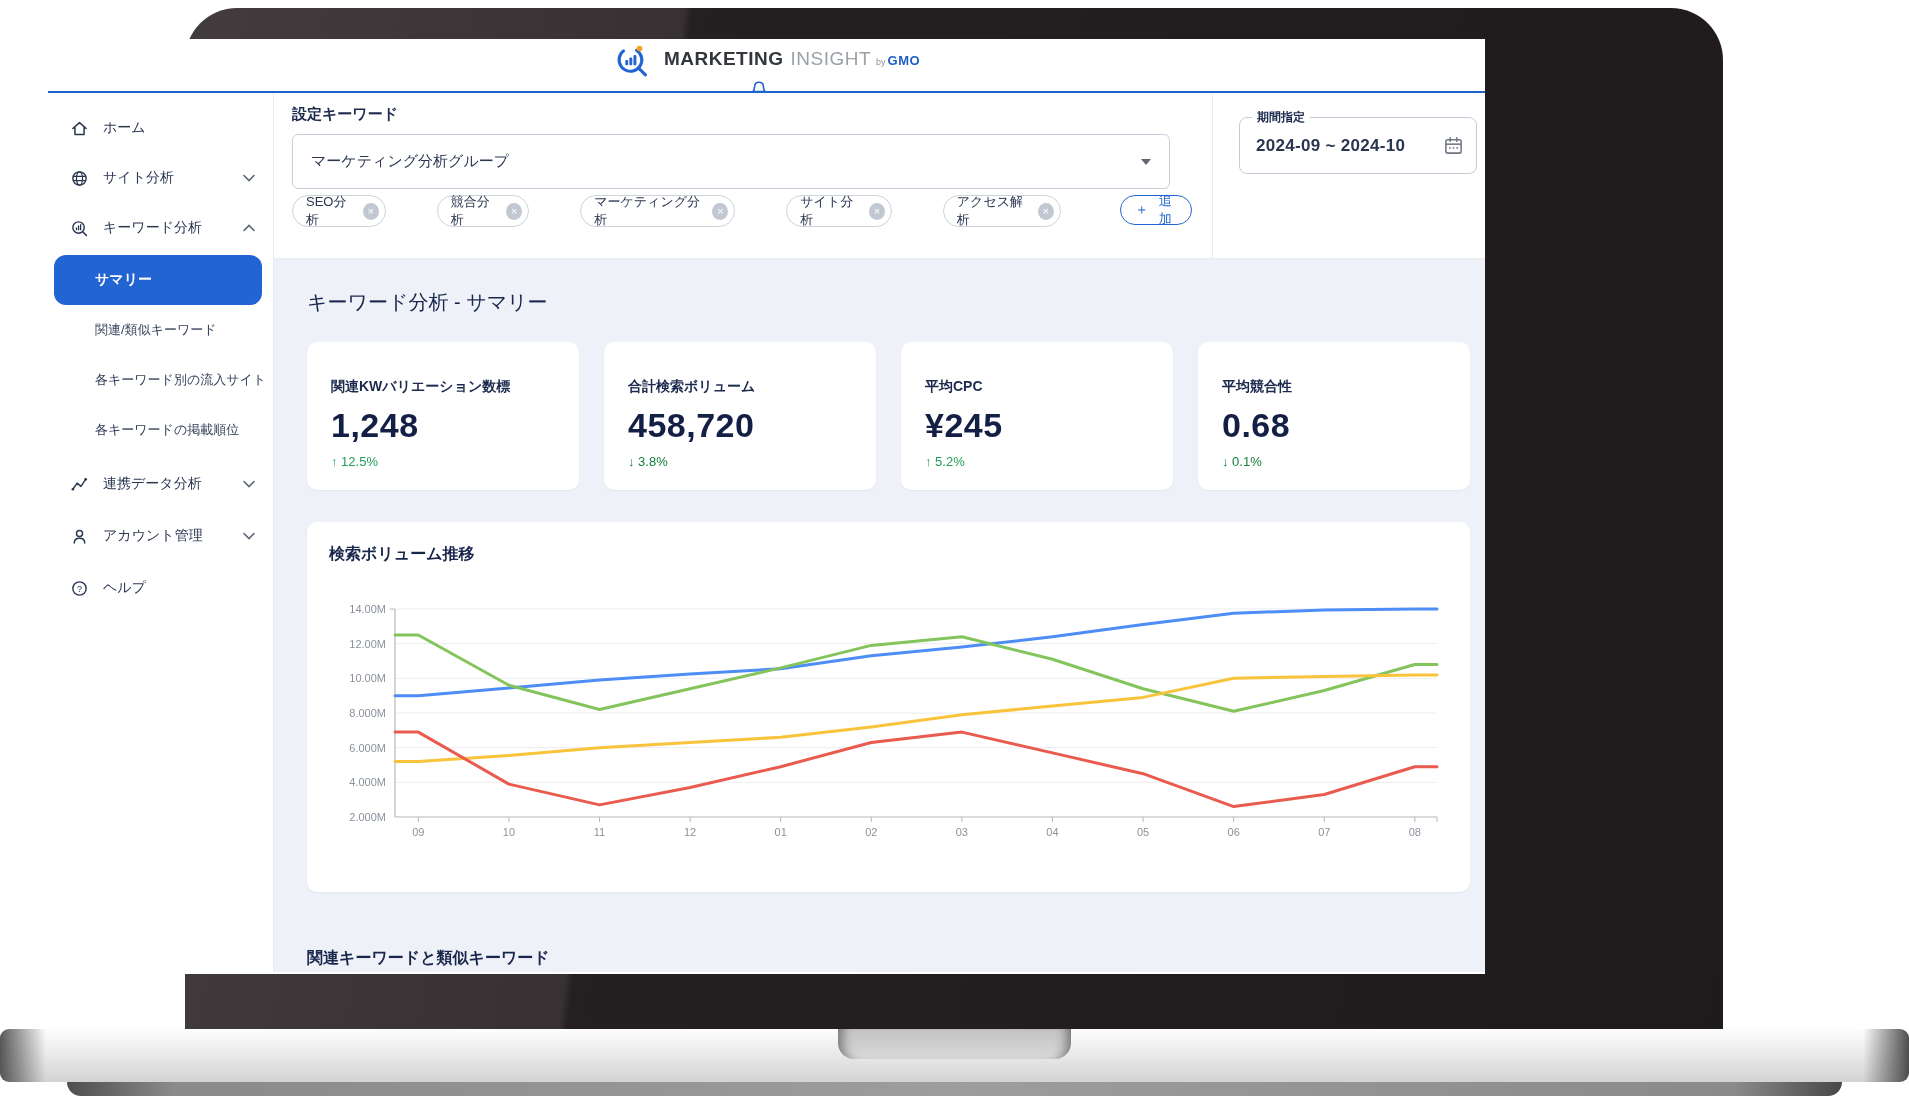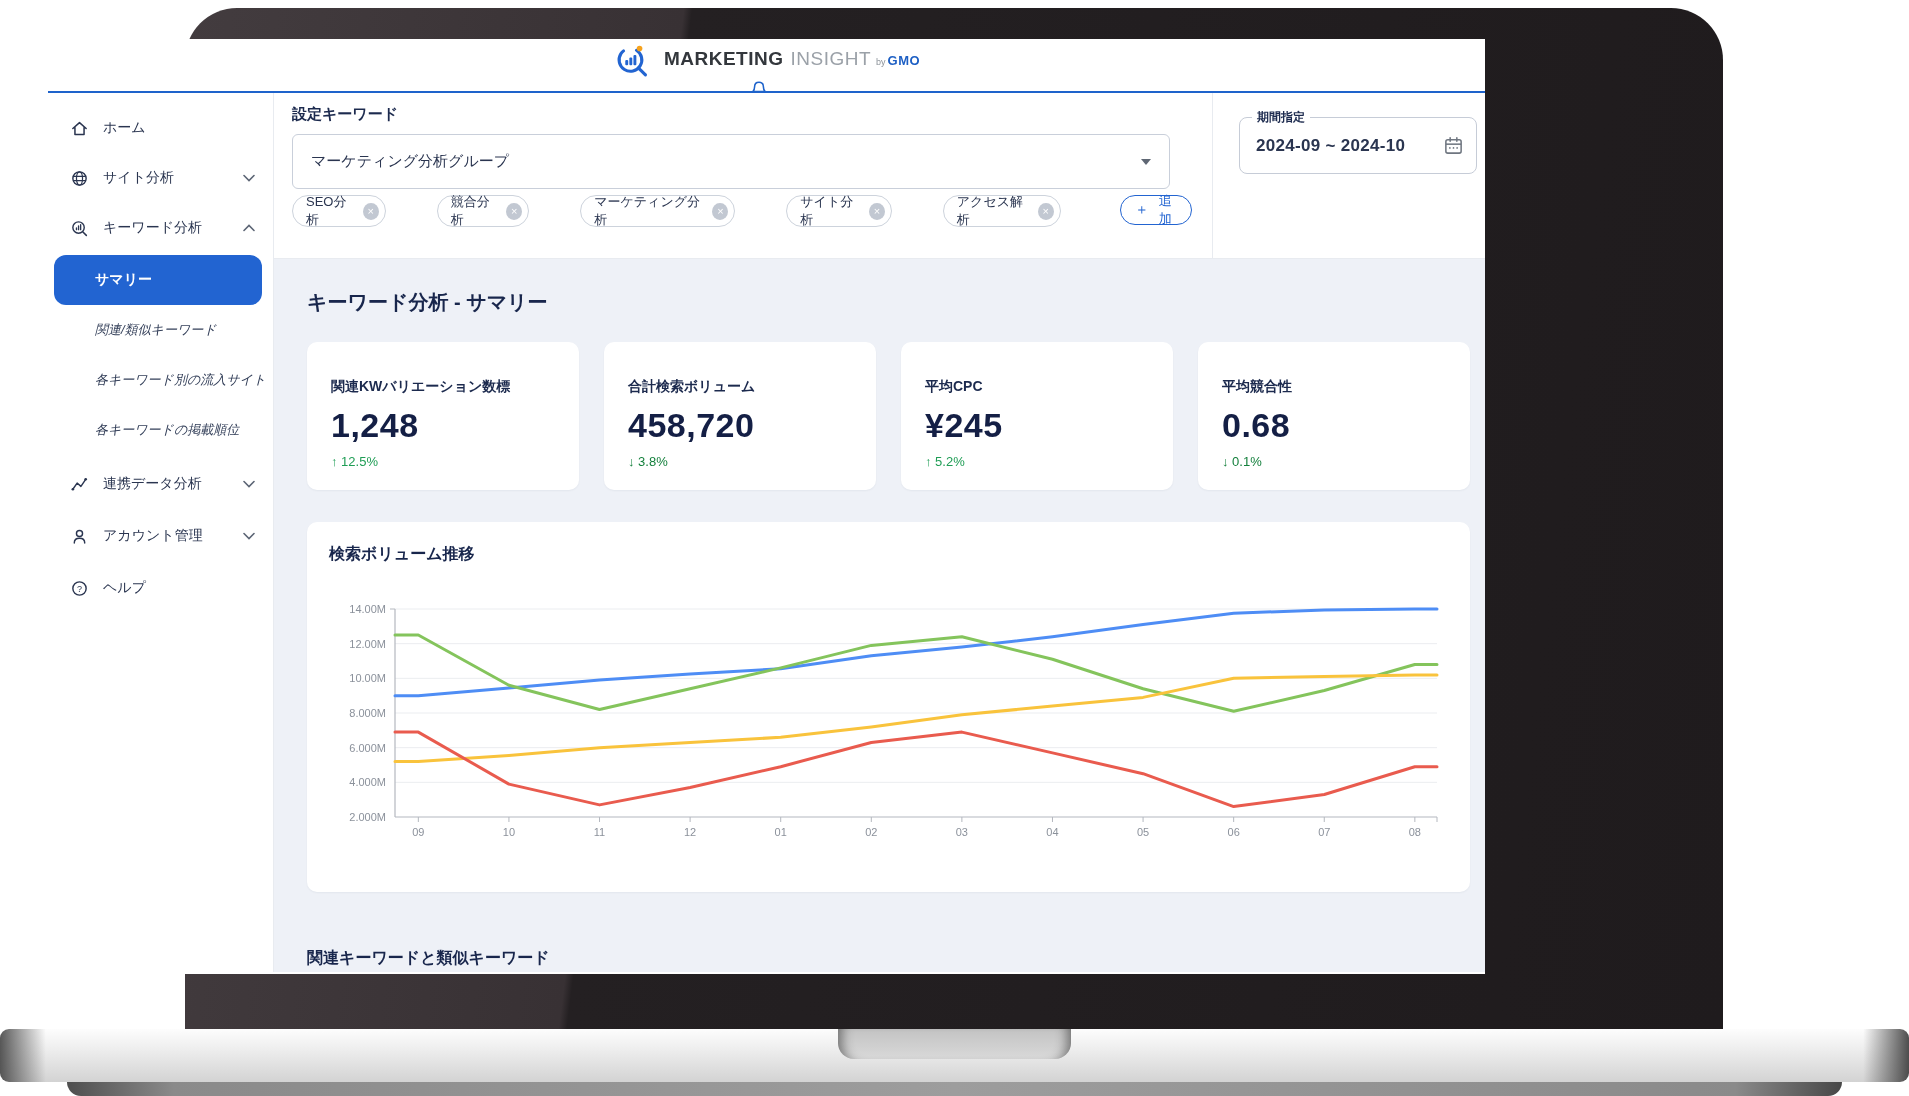--- a/index.html
+++ b/index.html
@@ -36,21 +36,21 @@
   .avatar-wrap{display:flex;align-items:center;cursor:pointer;}
 
   
   .body-row{display:flex;height:879px;}
   .sidebar{width:226px;flex:none;border-right:1px solid #e8ebf0;padding-top:12px;box-sizing:border-box;background:#fff;}
   .nav-item{height:46px;margin-bottom:4px;display:flex;align-items:center;padding:0 18px 0 22px;color:#2a3550;font-size:14px;font-weight:500;cursor:pointer;}
   .nav-item .icon{width:19px;height:19px;margin-right:14px;flex:none;}
   .nav-item .chev{margin-left:auto;}
   .nav-item.mt{margin-top:6px;}
   .pill{height:50px;margin:0 11px 0 6px;border-radius:12px;background:#2264d1;color:#fff;font-size:14px;font-weight:700;display:flex;align-items:center;padding-left:41px;cursor:pointer;}
-  .sub{height:50px;display:flex;align-items:center;padding-left:47px;font-size:13px;color:#323e58;cursor:pointer;font-style:italic;}
+  .sub{height:50px;display:flex;align-items:center;padding-left:47px;font-size:13px;color:#323e58;cursor:pointer;}
 
   .main{flex:1;display:flex;flex-direction:column;min-width:0;}
 
   
   .filter-row{height:166px;display:flex;background:#fff;border-bottom:1px solid #e8ebf0;box-sizing:border-box;flex:none;}
   .filter-left{flex:1;padding:12px 20px 0 18px;min-width:0;}
   .filter-label{font-size:15px;font-weight:700;color:#1c2a4e;}
   .select{margin-top:10px;width:878px;max-width:100%;height:55px;border:1px solid #c9cfda;border-radius:6px;display:flex;align-items:center;padding:0 18px;font-size:15px;color:#2a3550;box-sizing:border-box;background:#fff;cursor:pointer;}
   .caret{width:0;height:0;border-left:5px solid transparent;border-right:5px solid transparent;border-top:6px solid #5f6774;margin-left:auto;}
   .tags{margin-top:6px;display:flex;align-items:flex-start;gap:41px;}
@@ -60,21 +60,21 @@
   .add-btn .plus{font-size:14px;margin-right:5px;}
 
   .filter-right{width:273px;flex:none;border-left:1px solid #e8ebf0;padding:24px 8px 0 26px;box-sizing:border-box;}
   .period-box{position:relative;width:238px;height:57px;border:1.5px solid #c6ccd7;border-radius:8px;box-sizing:border-box;display:flex;align-items:center;padding:0 12px 0 16px;cursor:pointer;background:#fff;}
   .period-label{position:absolute;top:-9px;left:12px;background:#fff;padding:0 5px;font-size:12px;font-weight:700;color:#1c2a4e;}
   .period-value{font-size:17px;font-weight:700;color:#2a3550;letter-spacing:.3px;}
   .period-box .cal{margin-left:auto;}
 
   
   .content{flex:1;background:#eef1f7;padding:0 15px 0 33px;overflow:hidden;}
-  .page-title{margin-top:30px;font-size:20px;font-weight:700;color:#18264c;}
+  .page-title{margin-top:30px;font-size:20px;font-weight:400;color:#18264c;}
   .kpis{display:flex;gap:25px;margin-top:26px;}
   .kpi{width:272px;height:148px;background:#fff;border-radius:10px;box-shadow:0 1px 2px rgba(20,30,60,.05);padding:22px 24px;box-sizing:border-box;}
   .kpi-label{font-size:14px;font-weight:700;color:#1c2a4e;margin-top:14px;}
   .kpi-value{font-size:34px;font-weight:700;color:#141f45;margin-top:10px;letter-spacing:.5px;}
   .kpi-delta{font-size:13px;margin-top:9px;font-weight:500;}
   .kpi-delta.up{color:#1f9d55;}
   .kpi-delta.down{color:#15803d;}
 
   .chart-card{margin-top:32px;width:1163px;height:370px;background:#fff;border-radius:10px;box-shadow:0 1px 2px rgba(20,30,60,.05);padding:22px 22px 14px;box-sizing:border-box;}
   .chart-title{font-size:16px;font-weight:700;color:#18264c;}

